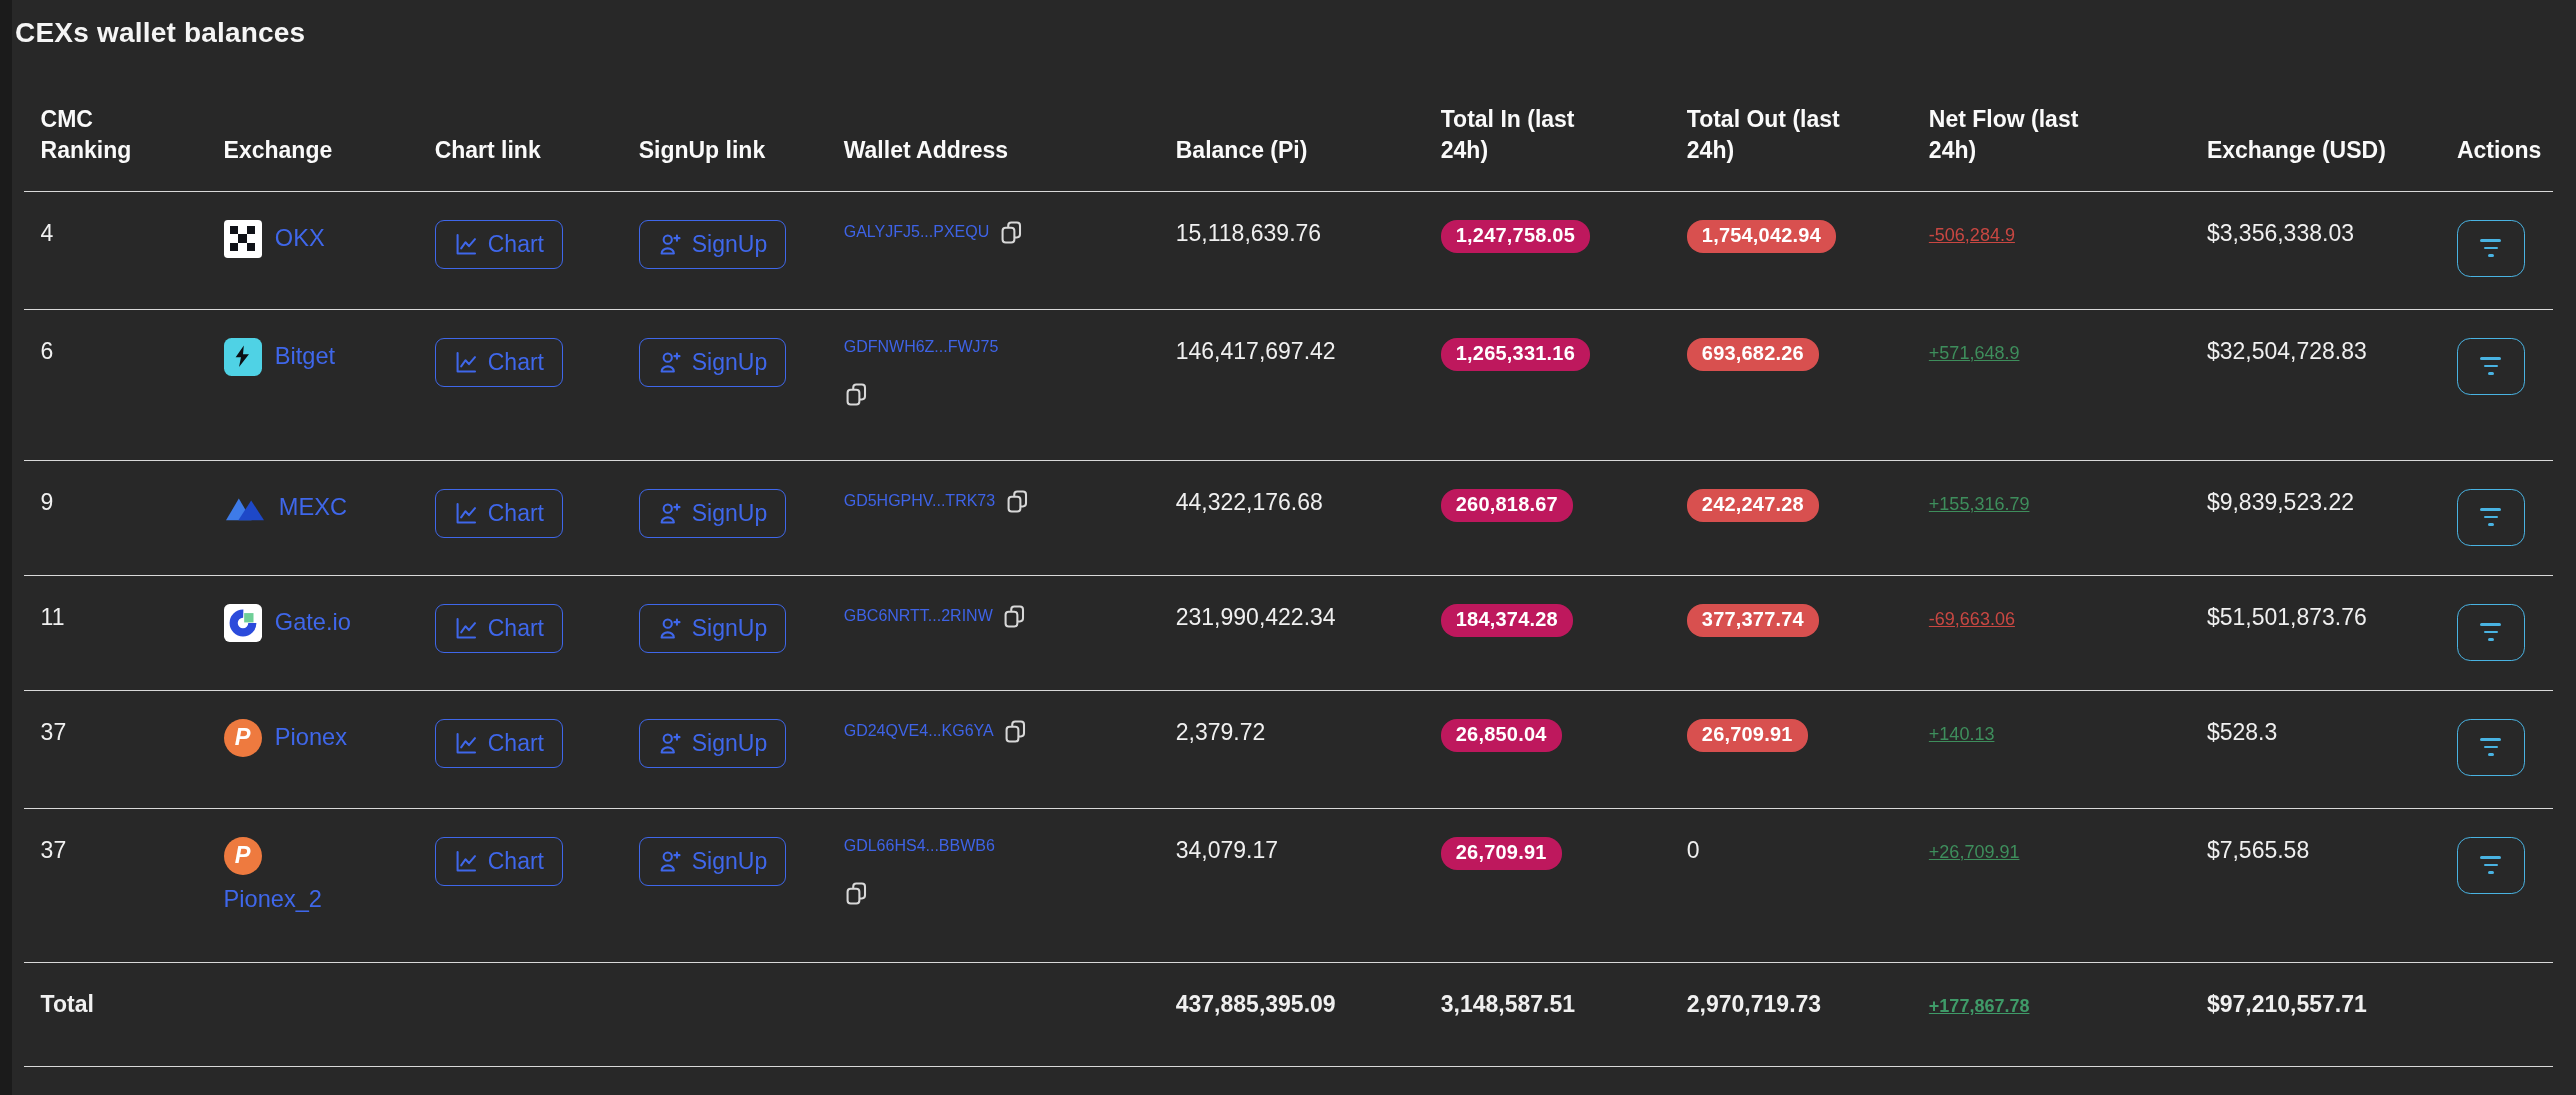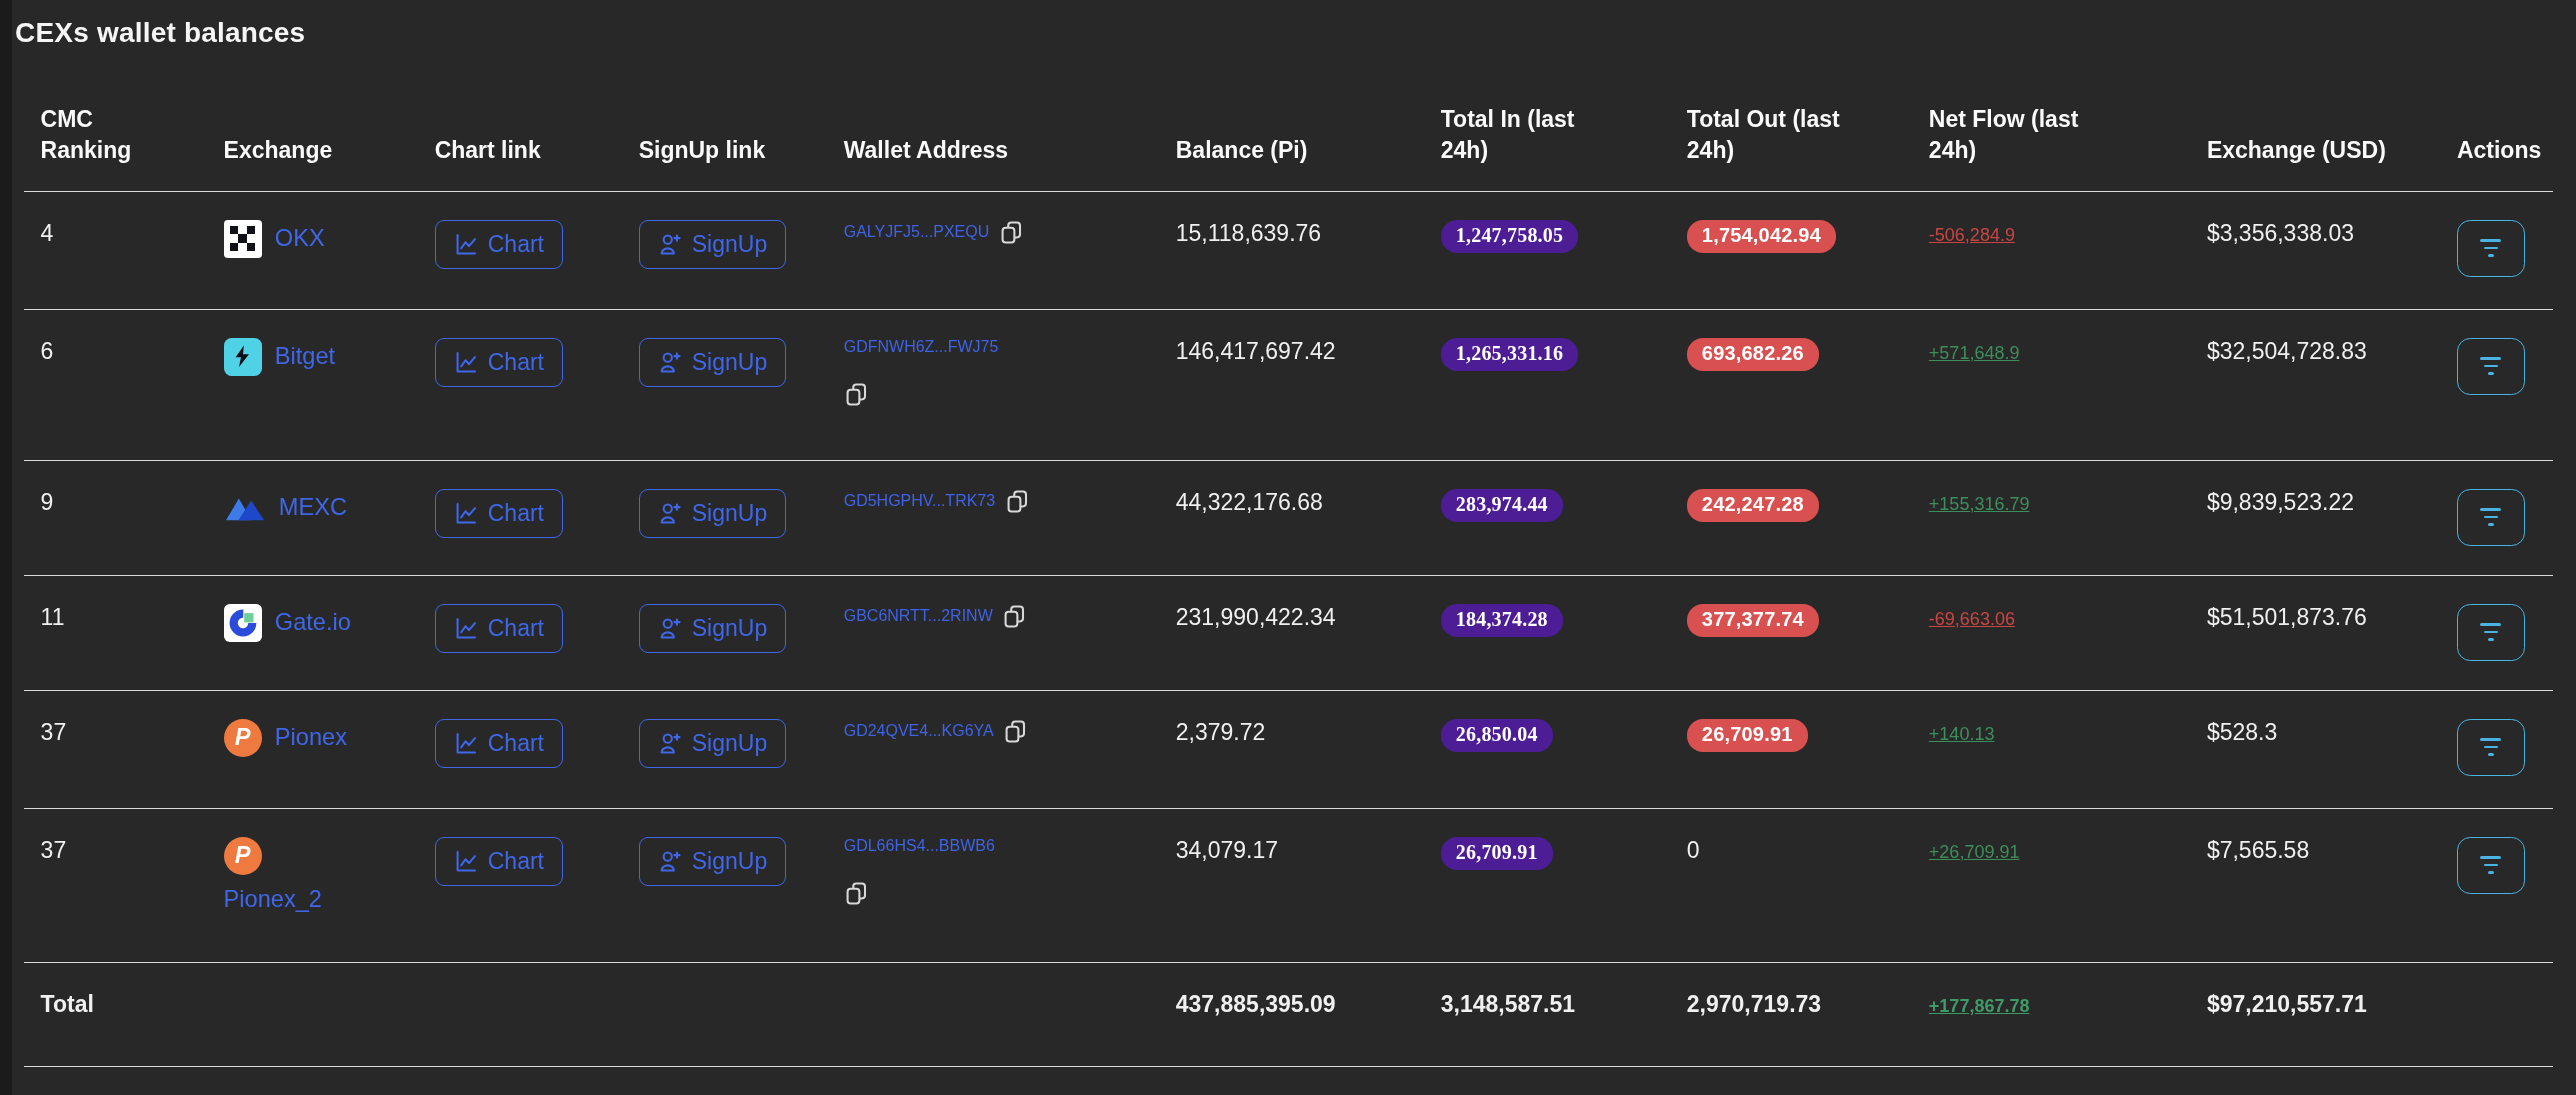--- a/index.html
+++ b/index.html
@@ -66,21 +66,21 @@
   .addr { display:flex; align-items:center; gap:9.5px; flex-wrap:wrap; }
   .addr.wrapped { flex-direction:column; align-items:flex-start; gap:26px; }
   .addr-text { color:#3e63e6; font-size:16px; text-decoration:none; cursor:pointer; }
   .copy { cursor:pointer; display:inline-flex; }
 
   
   .badge {
     display:inline-block; color:#fff; font-weight:700; font-size:20px;
     padding:4.7px 15px 5.7px 15px; border-radius:16px; letter-spacing:0.2px;
   }
-  .badge-green { background:#4c1d95;font-family:Liberation Serif, serif; }
+  .badge-green { background:#be185d; }
   .badge-red { background:#d8504f; }
 
   .net { font-size:18px;text-decoration:underline; }
   .net.pos { color:#3e8e5c; }
   .net.neg { color:#c94742; }
   tfoot .net.pos { color:#3f9a68; }
 
   
   .action-btn {
     width:68px; height:57px; background:transparent;
@@ -308,21 +308,21 @@
         <a class="addr-text">GD5HGPHV...TRK73</a>
         <span class="copy">
           <svg width="24.6" height="24.6" viewBox="0 0 24 24">
                   <rect x="9" y="2.5" width="11.5" height="14.5" rx="3" fill="none" stroke="#d8d8d8" stroke-width="2"></rect>
                   <rect x="3.5" y="7.5" width="11.5" height="14.5" rx="3" fill="#282828" stroke="#d8d8d8" stroke-width="2"></rect>
                 </svg>
         </span>
       </div>
     </td>
     <td><span class="num">44,322,176.68</span></td>
-    <td><span class="badge badge-green">283,974.44</span></td>
+    <td><span class="badge badge-green">260,818.67</span></td>
     <td><span class="badge badge-red">242,247.28</span></td>
     <td><span class="net pos">+155,316.79</span></td>
     <td><span class="num">$9,839,523.22</span></td>
     <td>
       <button class="action-btn">
         <span class="filter-icon">
                 <i></i>
                 <i></i>
                 <i></i>
               </span>

